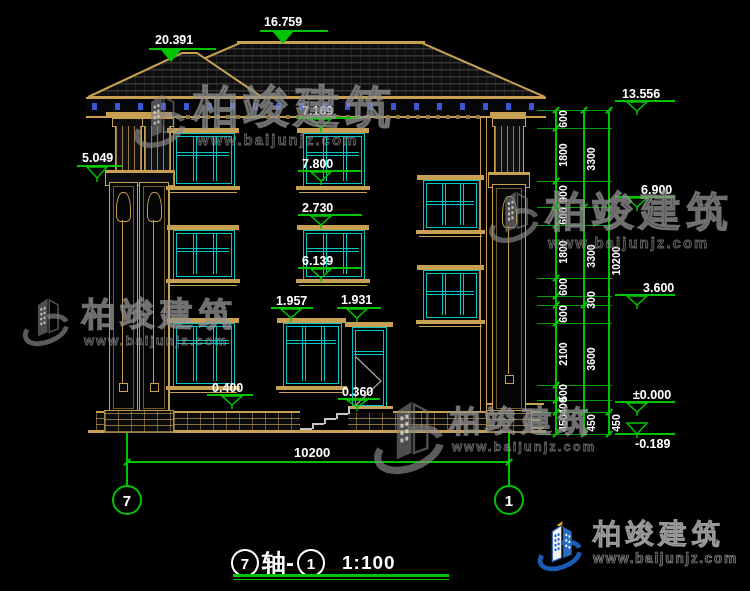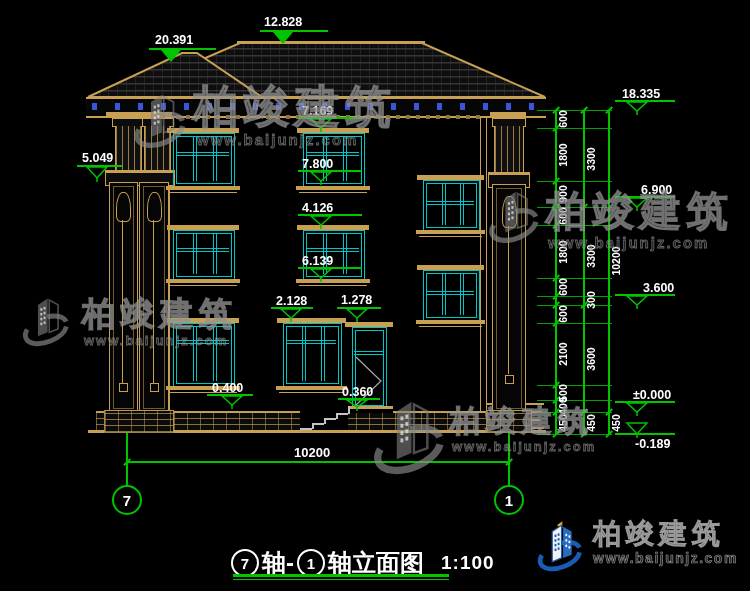--- a/index.html
+++ b/index.html
@@ -222,21 +222,21 @@
       <div style="position: absolute; left: 287px; top: 343px; width: 49px; height: 1.2px; background: rgb(0, 198, 198);"></div>
       <div style="position: absolute; left: 276px; top: 386px; width: 71px; height: 4px; background: rgb(200, 160, 84);"></div>
       <div style="position: absolute; left: 279px; top: 392px; width: 65px; height: 1px; background: rgb(200, 160, 84);"></div>
     </div>
   <div class="layer" id="annotations-layer" style="z-index:20">
       <div class="mtext" style="position: absolute; left: 155px; top: 33px;">20.391</div>
       <div style="position: absolute; left: 149px; top: 48px; width: 67px; height: 1.8px; background: rgb(0, 196, 0);"></div>
       <svg width="24" height="18" style="position: absolute; left: 159px; top: 49px; overflow: visible;">
         <polygon points="2,1 22,1 12,13" fill="#00c400"></polygon>
       </svg>
-      <div class="mtext" style="position: absolute; left: 264px; top: 15px;">12.828</div>
+      <div class="mtext" style="position: absolute; left: 264px; top: 15px;">16.759</div>
       <div style="position: absolute; left: 260px; top: 30px; width: 68px; height: 1.8px; background: rgb(0, 196, 0);"></div>
       <svg width="24" height="18" style="position: absolute; left: 271px; top: 31px; overflow: visible;">
         <polygon points="2,1 22,1 12,13" fill="#00c400"></polygon>
       </svg>
       <div class="mtext" style="position: absolute; left: 82px; top: 151px;">5.049</div>
       <div style="position: absolute; left: 77px; top: 165px; width: 45px; height: 1.8px; background: rgb(0, 196, 0);"></div>
       <svg width="24" height="17" style="position: absolute; left: 85px; top: 166px; overflow: visible;">
         <polygon points="2,1 22,1 12,12" fill="none" stroke="#00c400" stroke-width="1.5"></polygon>
         <line x1="12" y1="12" x2="12" y2="16" stroke="#00c400" stroke-width="1.5"></line>
       </svg>
@@ -245,57 +245,57 @@
       <svg width="24" height="15" style="position: absolute; left: 309px; top: 118px; overflow: visible;">
         <polygon points="2,1 22,1 12,10" fill="none" stroke="#00c400" stroke-width="1.5"></polygon>
         <line x1="12" y1="10" x2="12" y2="14" stroke="#00c400" stroke-width="1.5"></line>
       </svg>
       <div class="mtext" style="position: absolute; left: 302px; top: 157px;">7.800</div>
       <div style="position: absolute; left: 298px; top: 170px; width: 64px; height: 1.8px; background: rgb(0, 196, 0);"></div>
       <svg width="24" height="15" style="position: absolute; left: 309px; top: 171px; overflow: visible;">
         <polygon points="2,1 22,1 12,10" fill="none" stroke="#00c400" stroke-width="1.5"></polygon>
         <line x1="12" y1="10" x2="12" y2="14" stroke="#00c400" stroke-width="1.5"></line>
       </svg>
-      <div class="mtext" style="position: absolute; left: 302px; top: 201px;">4.126</div>
+      <div class="mtext" style="position: absolute; left: 302px; top: 201px;">2.730</div>
       <div style="position: absolute; left: 298px; top: 214px; width: 64px; height: 1.8px; background: rgb(0, 196, 0);"></div>
       <svg width="24" height="15" style="position: absolute; left: 309px; top: 215px; overflow: visible;">
         <polygon points="2,1 22,1 12,10" fill="none" stroke="#00c400" stroke-width="1.5"></polygon>
         <line x1="12" y1="10" x2="12" y2="14" stroke="#00c400" stroke-width="1.5"></line>
       </svg>
       <div class="mtext" style="position: absolute; left: 302px; top: 254px;">6.139</div>
       <div style="position: absolute; left: 298px; top: 267px; width: 64px; height: 1.8px; background: rgb(0, 196, 0);"></div>
       <svg width="24" height="15" style="position: absolute; left: 309px; top: 268px; overflow: visible;">
         <polygon points="2,1 22,1 12,10" fill="none" stroke="#00c400" stroke-width="1.5"></polygon>
         <line x1="12" y1="10" x2="12" y2="14" stroke="#00c400" stroke-width="1.5"></line>
       </svg>
-      <div class="mtext" style="position: absolute; left: 276px; top: 294px;">2.128</div>
+      <div class="mtext" style="position: absolute; left: 276px; top: 294px;">1.957</div>
       <div style="position: absolute; left: 271px; top: 307px; width: 42px; height: 1.8px; background: rgb(0, 196, 0);"></div>
       <svg width="24" height="15" style="position: absolute; left: 279px; top: 308px; overflow: visible;">
         <polygon points="2,1 22,1 12,10" fill="none" stroke="#00c400" stroke-width="1.5"></polygon>
         <line x1="12" y1="10" x2="12" y2="14" stroke="#00c400" stroke-width="1.5"></line>
       </svg>
-      <div class="mtext" style="position: absolute; left: 341px; top: 293px;">1.278</div>
+      <div class="mtext" style="position: absolute; left: 341px; top: 293px;">1.931</div>
       <div style="position: absolute; left: 337px; top: 307px; width: 44px; height: 1.8px; background: rgb(0, 196, 0);"></div>
       <svg width="24" height="15" style="position: absolute; left: 345px; top: 308px; overflow: visible;">
         <polygon points="2,1 22,1 12,10" fill="none" stroke="#00c400" stroke-width="1.5"></polygon>
         <line x1="12" y1="10" x2="12" y2="14" stroke="#00c400" stroke-width="1.5"></line>
       </svg>
       <div class="mtext" style="position: absolute; left: 212px; top: 381px;">0.400</div>
       <div style="position: absolute; left: 207px; top: 394px; width: 46px; height: 1.8px; background: rgb(0, 196, 0);"></div>
       <svg width="24" height="15" style="position: absolute; left: 220px; top: 395px; overflow: visible;">
         <polygon points="2,1 22,1 12,10" fill="none" stroke="#00c400" stroke-width="1.5"></polygon>
         <line x1="12" y1="10" x2="12" y2="14" stroke="#00c400" stroke-width="1.5"></line>
       </svg>
       <div class="mtext" style="position: absolute; left: 342px; top: 385px;">0.360</div>
       <div style="position: absolute; left: 338px; top: 398px; width: 42px; height: 1.8px; background: rgb(0, 196, 0);"></div>
       <svg width="24" height="13" style="position: absolute; left: 345px; top: 399px; overflow: visible;">
         <polygon points="2,1 22,1 12,8" fill="none" stroke="#00c400" stroke-width="1.5"></polygon>
         <line x1="12" y1="8" x2="12" y2="12" stroke="#00c400" stroke-width="1.5"></line>
       </svg>
-      <div class="mtext" style="position: absolute; left: 622px; top: 87px;">18.335</div>
+      <div class="mtext" style="position: absolute; left: 622px; top: 87px;">13.556</div>
       <div style="position: absolute; left: 615px; top: 100px; width: 60px; height: 1.8px; background: rgb(0, 196, 0);"></div>
       <svg width="24" height="15" style="position: absolute; left: 625px; top: 101px; overflow: visible;">
         <polygon points="2,1 22,1 12,10" fill="none" stroke="#00c400" stroke-width="1.5"></polygon>
         <line x1="12" y1="10" x2="12" y2="14" stroke="#00c400" stroke-width="1.5"></line>
       </svg>
       <div class="mtext" style="position: absolute; left: 641px; top: 183px;">6.900</div>
       <div style="position: absolute; left: 615px; top: 196px; width: 60px; height: 1.8px; background: rgb(0, 196, 0);"></div>
       <svg width="24" height="15" style="position: absolute; left: 625px; top: 197px; overflow: visible;">
         <polygon points="2,1 22,1 12,10" fill="none" stroke="#00c400" stroke-width="1.5"></polygon>
         <line x1="12" y1="10" x2="12" y2="14" stroke="#00c400" stroke-width="1.5"></line>
@@ -451,21 +451,20 @@
   </div>
 
   <div id="title-block" style="z-index:40">
     <span class="circled">
         <span>7</span>
       </span>
       <span>轴-</span>
       <span class="circled">
         <span>1</span>
       </span>
-      <span>轴立面图</span>
     <span id="title-scale">1:100</span>
   </div>
   <div class="abs green" style="left:233px;top:574px;width:216px;height:3px;z-index:40"></div>
   <div class="abs green" style="left:233px;top:579px;width:216px;height:1px;z-index:40"></div>
 
   <div id="footer-logo">
     <svg width="58" height="56" viewBox="0 0 60 72">
       <ellipse cx="30" cy="47" rx="27" ry="15" transform="rotate(-22 30 47)" fill="none" stroke="#1a5cb5" stroke-width="6" stroke-dasharray="72 30" stroke-dashoffset="-6"></ellipse>
       <path d="M26 8 L33 3 L33 12 Z" fill="#f7a21b"></path>
       <path d="M20 16 L32 8 L32 50 L20 55 Z" fill="#f2f2f2" stroke="#1a5cb5" stroke-width="1.5"></path>

